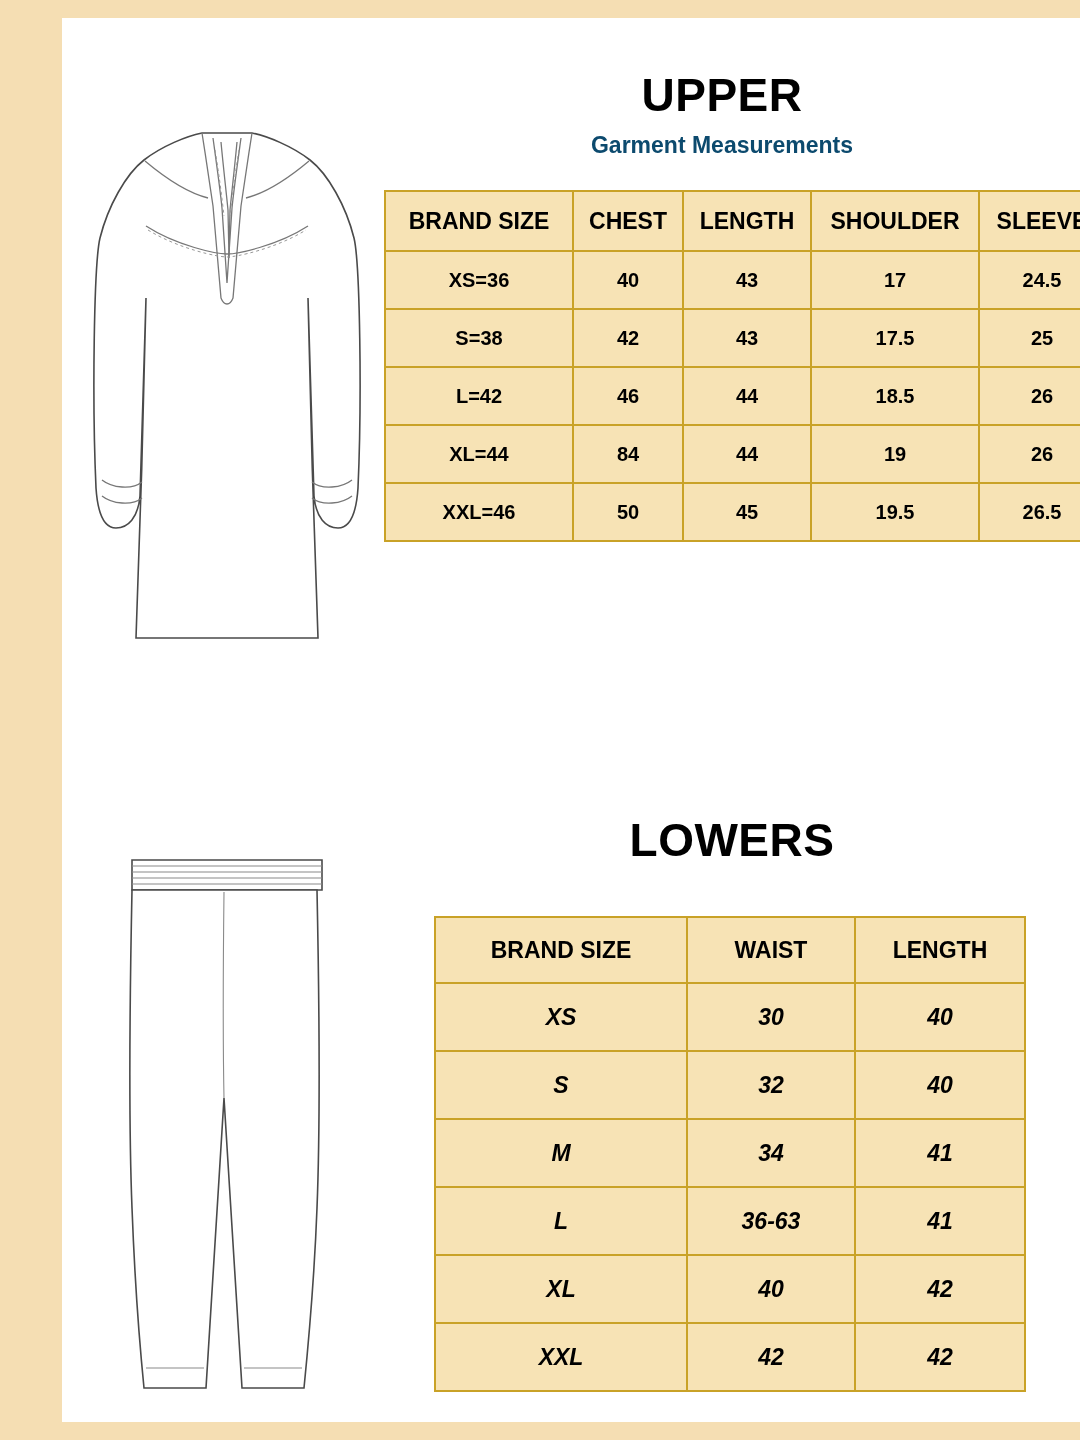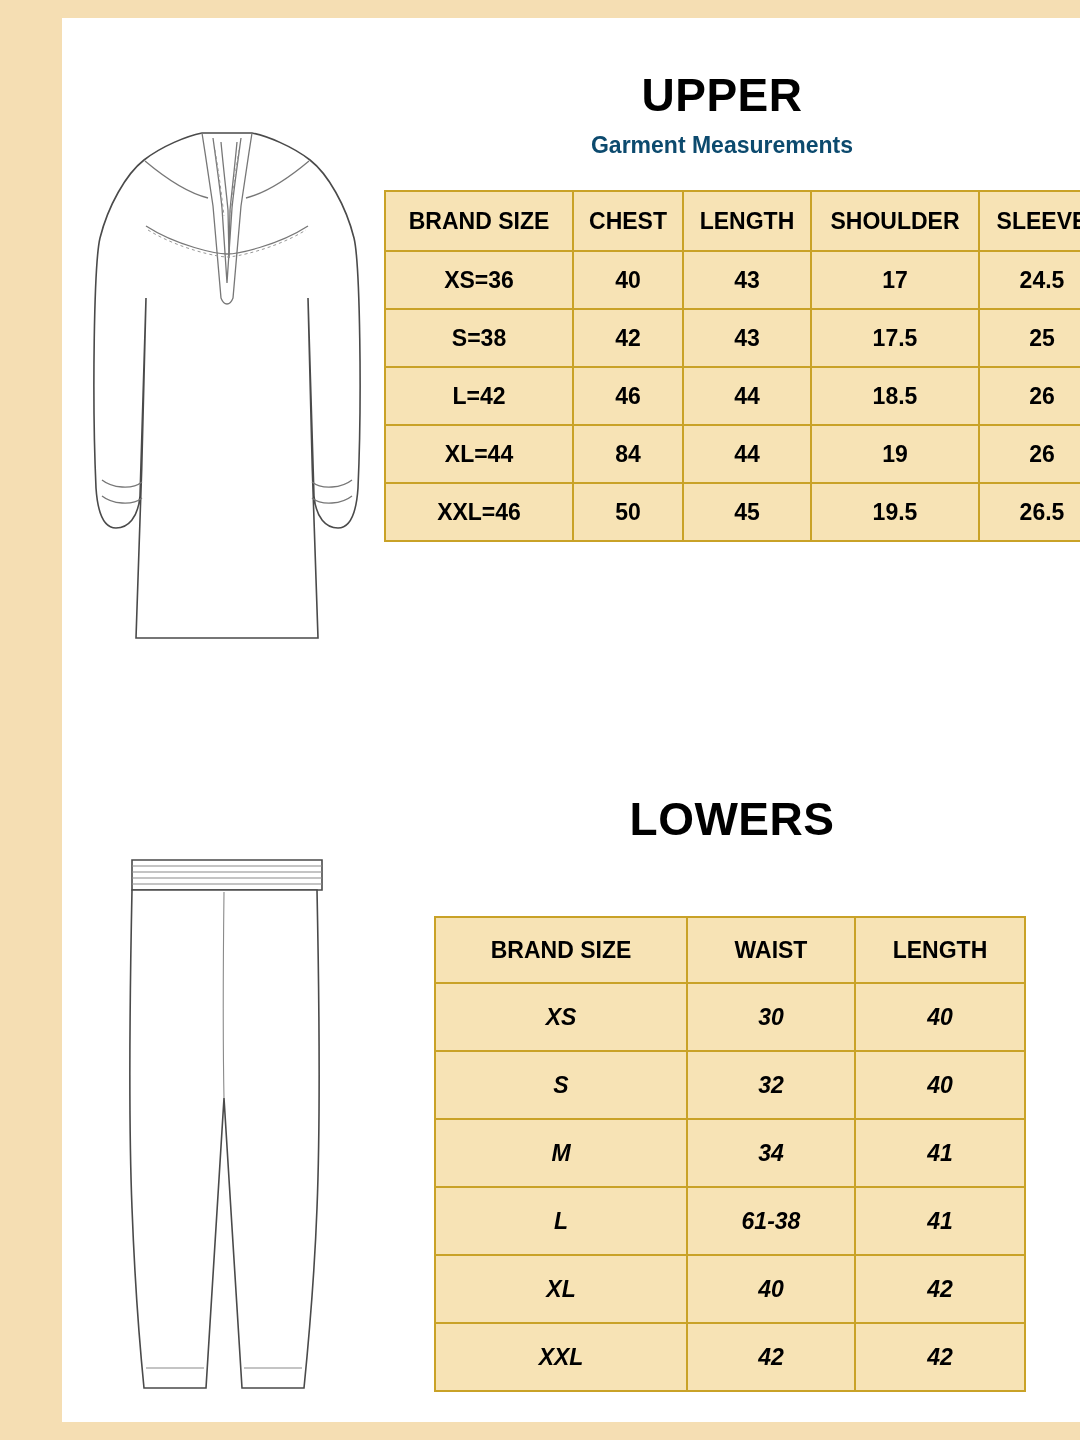--- a/index.html
+++ b/index.html
@@ -87,21 +87,21 @@
     left: 322px;
     top: 172px;
     width: 700px;
   }
   #upper-table th {
     font-size: 23px;
     height: 58px;
     padding: 0 4px;
   }
   #upper-table td {
-    font-size: 23px;
+    font-size: 20px;
     height: 54px;
   }
   #upper-table col.c0 { width: 188px; }
   #upper-table col.c1 { width: 110px; }
   #upper-table col.c2 { width: 128px; }
   #upper-table col.c3 { width: 168px; }
   #upper-table col.c4 { width: 126px; }
 
   .note {
     position: absolute;
@@ -112,21 +112,21 @@
     font-size: 17.5px;
     font-weight: bold;
     line-height: 1.45;
     color: #000;
   }
 
   
   #lowers-title-wrap {
     position: absolute;
     left: 330px;
-    top: 774px;
+    top: 795px;
     width: 680px;
   }
   #lower-table {
     position: absolute;
     left: 372px;
     top: 898px;
     width: 590px;
   }
   #lower-table th {
     font-size: 23px;
@@ -285,21 +285,21 @@
         <td>32</td>
         <td>40</td>
       </tr>
       <tr>
         <td>M</td>
         <td>34</td>
         <td>41</td>
       </tr>
       <tr>
         <td>L</td>
-        <td>61-38</td>
+        <td>36-63</td>
         <td>41</td>
       </tr>
       <tr>
         <td>XL</td>
         <td>40</td>
         <td>42</td>
       </tr>
       <tr>
         <td>XXL</td>
         <td>42</td>

